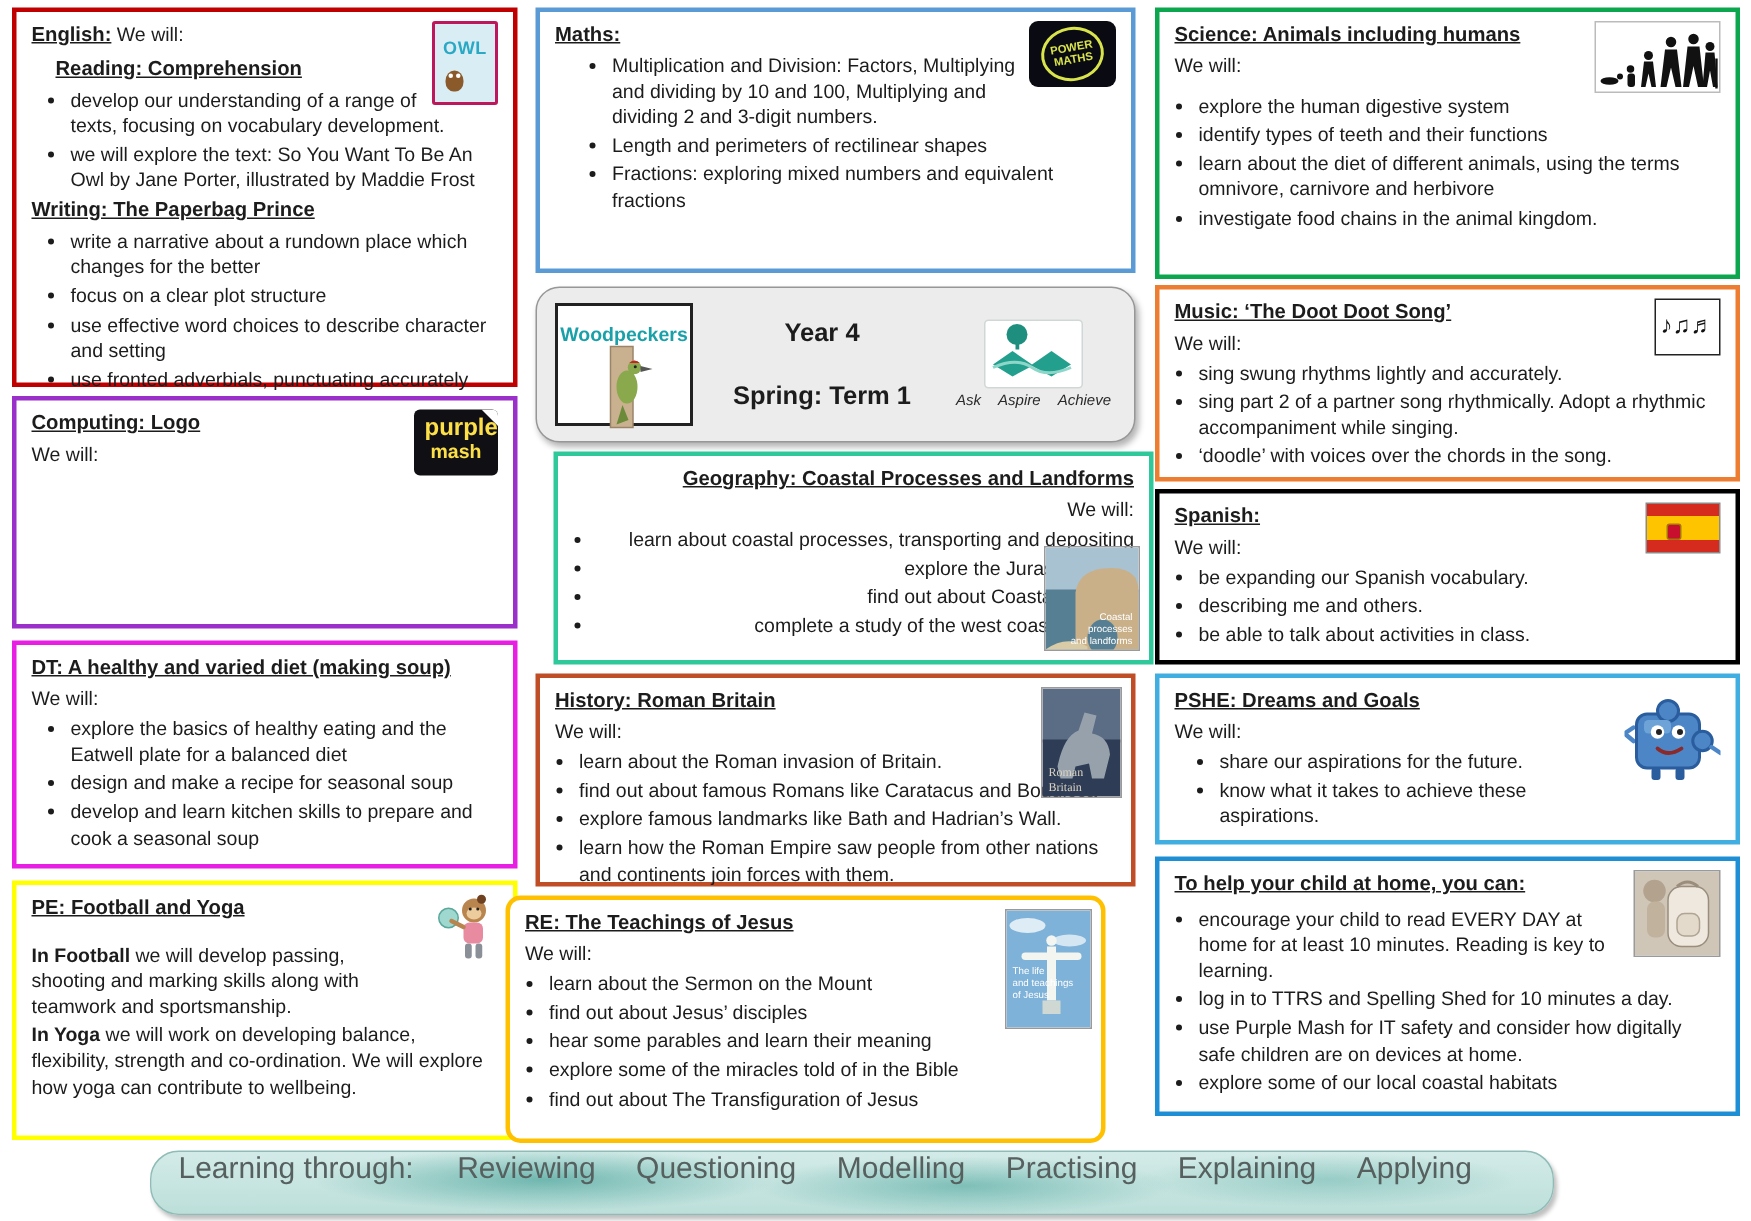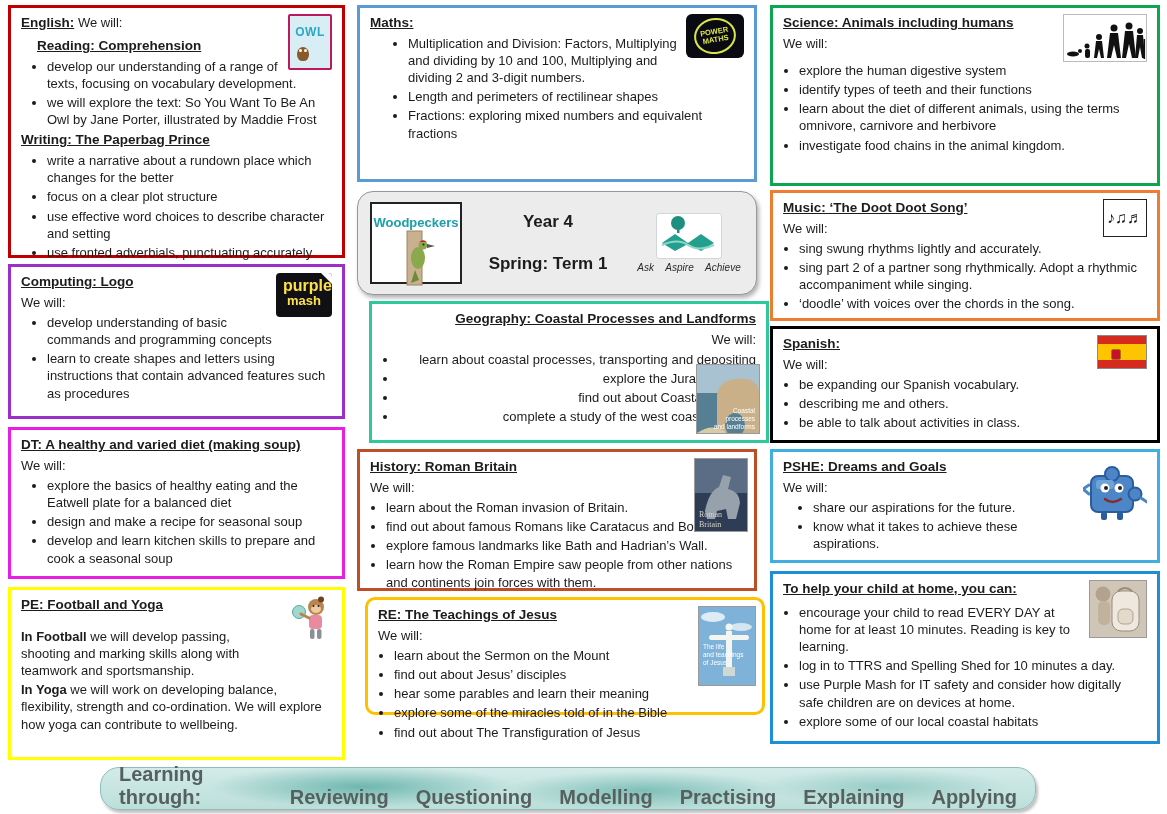--- a/index.html
+++ b/index.html
@@ -56,22 +56,22 @@
 
   .flag{width:50px;height:34px;border:1px solid #8a8a8a;box-sizing:border-box;position:relative;
       background:linear-gradient(180deg,#d52b1e 0 25%,#ffc400 25% 75%,#d52b1e 75% 100%);}
   .flag:after{content:"";position:absolute;left:13px;top:13px;width:8px;height:9px;
       background:#c8102e;border-radius:2px;border:1px solid #a4760a;}
 
   .photo{border:1px solid #9a9a9a;}
 
   
   .footer{position:absolute;left:100px;top:767px;width:936px;height:43px;border-radius:19px;
-      border:1px solid #8fbcb7;box-sizing:border-box;display:flex;align-items:flex-end;
-      gap:27px;padding:0 18px;font-weight:bold;font-size:20px;color:#56605f;
+      border:1px solid #8fbcb7;box-sizing:border-box;display:flex;align-items:flex-start;
+      gap:27px;padding:0 18px;font-weight:normal;font-size:20px;color:#56605f;
       box-shadow:2px 3px 3px rgba(0,0,0,.25);
       background:
         radial-gradient(ellipse 220px 30px at 28% 45%,rgba(38,145,134,.55),transparent 70%),
         radial-gradient(ellipse 200px 28px at 58% 55%,rgba(38,145,134,.45),transparent 70%),
         radial-gradient(ellipse 180px 26px at 84% 45%,rgba(38,145,134,.30),transparent 70%),
         linear-gradient(#d3ebe8,#bcdfda);}
   .footer .lbl{margin-right:2px;}
 </style>
 </head>
 <body>
@@ -99,24 +99,20 @@
   </ul>
 </div>
 
 <div class="box" style="left: 8px; top: 264px; width: 337px; height: 155px; border-color: rgb(155, 47, 201);">
   <div class="icon-r mash">
     <div class="mash-l1">purple</div>
     <div class="mash-l2">mash</div>
   </div>
   <div class="hd">Computing: Logo</div>
   <div class="wewill">We will:</div>
-  <ul>
-    <li>develop understanding of basic commands and programming concepts</li>
-    <li>learn to create shapes and letters using instructions that contain advanced features such as procedures</li>
-  </ul>
 </div>
 
 <div class="box" style="left: 8px; top: 427px; width: 337px; height: 152px; border-color: rgb(232, 30, 228);">
   <div class="hd">DT: A healthy and varied diet (making soup)</div>
   <div class="wewill">We will:</div>
   <ul>
     <li>explore the basics of healthy eating and the Eatwell plate for a balanced diet</li>
     <li>design and make a recipe for seasonal soup</li>
     <li>develop and learn kitchen skills to prepare and cook a seasonal soup</li>
   </ul>
@@ -219,21 +215,21 @@
   <div class="hd">History: Roman Britain</div>
   <div class="wewill">We will:</div>
   <ul class="pad-sm">
     <li>learn about the Roman invasion of Britain.</li>
     <li>find out about famous Romans like Caratacus and Boudicca</li>
     <li>explore famous landmarks like Bath and Hadrian’s Wall.</li>
     <li>learn how the Roman Empire saw people from other nations and continents join forces with them.</li>
   </ul>
 </div>
 
-<div class="box" style="left: 365px; top: 597px; width: 400px; height: 118px; border-radius: 10px; border-color: rgb(255, 192, 0);">
+<div class="box" style="left: 337px; top: 597px; width: 400px; height: 165px; border-radius: 10px; border-color: rgb(255, 192, 0);">
   <svg class="abs photo" style="right:6px;top:6px;" width="56" height="78" viewBox="0 0 56 78">
     <rect width="56" height="78" fill="#7fb2d8"></rect>
     <ellipse cx="14" cy="10" rx="12" ry="5" fill="#e9f2f8" opacity=".9"></ellipse>
     <ellipse cx="42" cy="20" rx="11" ry="4" fill="#e9f2f8" opacity=".8"></ellipse>
     <rect x="10" y="28" width="40" height="5" rx="2.5" fill="#f2f5f0"></rect>
     <rect x="27" y="24" width="6" height="36" fill="#f2f5f0"></rect>
     <circle cx="30" cy="20" r="3.5" fill="#f2f5f0"></circle>
     <rect x="24" y="60" width="12" height="9" fill="#cfd8d2"></rect>
     <text x="4" y="42" font-size="6.5" fill="#fff">The life</text>
     <text x="4" y="50" font-size="6.5" fill="#fff">and teachings</text>

